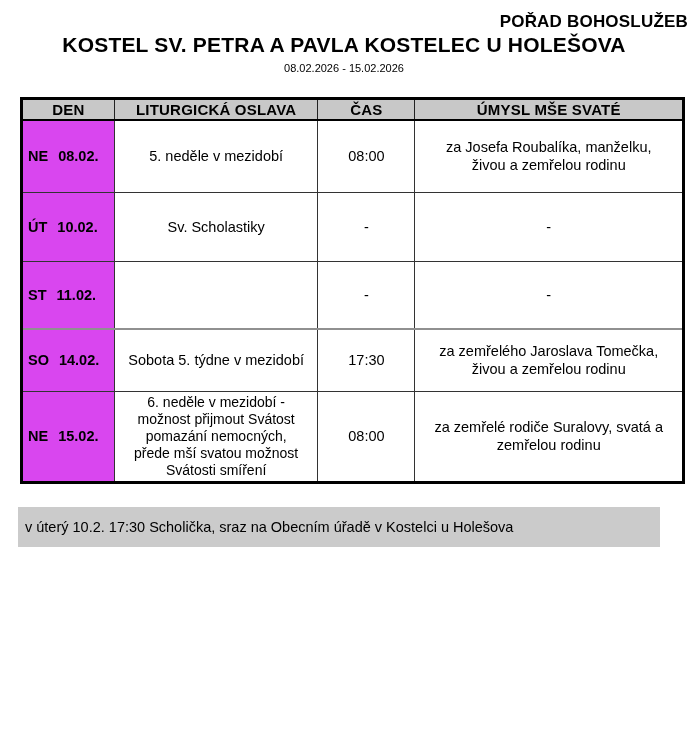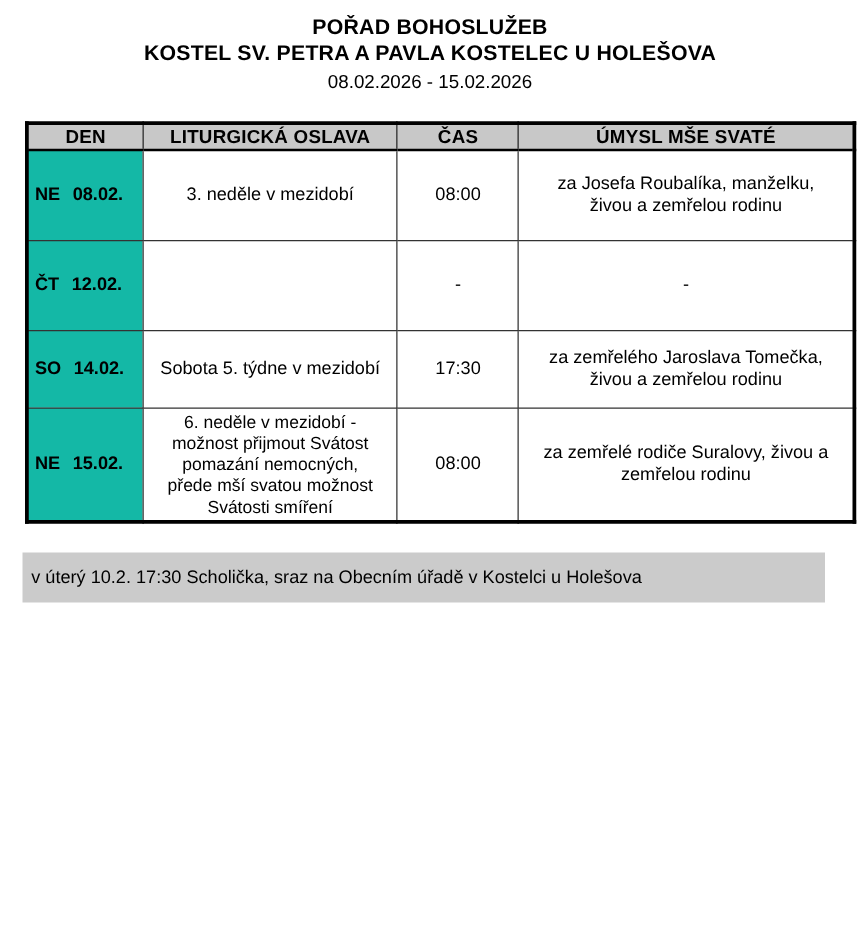--- a/index.html
+++ b/index.html
@@ -16,29 +16,30 @@
     box-sizing: border-box;
     padding-top: 12px;
     overflow: hidden;
   }
   
   .titleblock { text-align: center; line-height: 1.18; }
   .title-main {
     font-size: 17px;
     font-weight: bold;
     letter-spacing: 0.2px;
+    text-align: right;
   }
   .title-sub {
-    font-size: 17px;
+    font-size: 21px;
     font-weight: bold;
     letter-spacing: 0.2px;
     margin-top: 1px;
   }
   .title-dates {
-    font-size: 15px;
+    font-size: 11px;
     font-weight: normal;
     margin-top: 4px;
   }
   
   table.schedule {
     border-collapse: collapse;
     table-layout: fixed;
     margin: 22px 0 0 20px;
     width: 665px;
     border: 3px solid #000000;
@@ -61,21 +62,21 @@
   td {
     border: 1px solid #333333;
     vertical-align: middle;
     padding: 2px 6px;
     font-size: 14.5px;
     text-align: center;
     white-space: pre-line;
     line-height: 1.28;
   }
   td.den {
-    background: #14b8a6;
+    background: #d946ef;
     text-align: center;
     padding-left: 5px;
     padding-right: 2px;
   }
   .daywrap {
     display: flex;
     gap: 10px;
     align-items: center;
     font-weight: bold;
     font-size: 14.5px;
@@ -133,30 +134,41 @@
       </tr>
     </thead>
     <tbody>
       <tr class="r1">
         <td class="den">
           <div class="daywrap">
             <span>NE</span>
             <span>08.02.</span>
           </div>
         </td>
-        <td class="lit">3. neděle v mezidobí</td>
+        <td class="lit">5. neděle v mezidobí</td>
         <td class="cas">08:00</td>
         <td class="umy">za Josefa Roubalíka, manželku,
 živou a zemřelou rodinu</td>
       </tr>
-      <tr class="r5">
-        <td class="den">
-          <div class="daywrap">
-            <span>ČT</span>
-            <span>12.02.</span>
+      <tr class="r3">
+        <td class="den">
+          <div class="daywrap">
+            <span>ÚT</span>
+            <span>10.02.</span>
+          </div>
+        </td>
+        <td class="lit">Sv. Scholastiky</td>
+        <td class="cas">-</td>
+        <td class="umy">-</td>
+      </tr>
+      <tr class="r4">
+        <td class="den">
+          <div class="daywrap">
+            <span>ST</span>
+            <span>11.02.</span>
           </div>
         </td>
         <td class="lit"></td>
         <td class="cas">-</td>
         <td class="umy">-</td>
       </tr>
       <tr class="r7">
         <td class="den">
           <div class="daywrap">
             <span>SO</span>
@@ -174,21 +186,21 @@
             <span>NE</span>
             <span>15.02.</span>
           </div>
         </td>
         <td class="lit">6. neděle v mezidobí -
 možnost přijmout Svátost
 pomazání nemocných,
 přede mší svatou možnost
 Svátosti smíření</td>
         <td class="cas">08:00</td>
-        <td class="umy">za zemřelé rodiče Suralovy, živou a
+        <td class="umy">za zemřelé rodiče Suralovy, svatá a
 zemřelou rodinu</td>
       </tr>
     </tbody>
   </table>
 
   <div class="footer-bar">v úterý 10.2. 17:30 Scholička, sraz na Obecním úřadě v Kostelci u Holešova</div>
 
 </div>
 
 </body></html>

